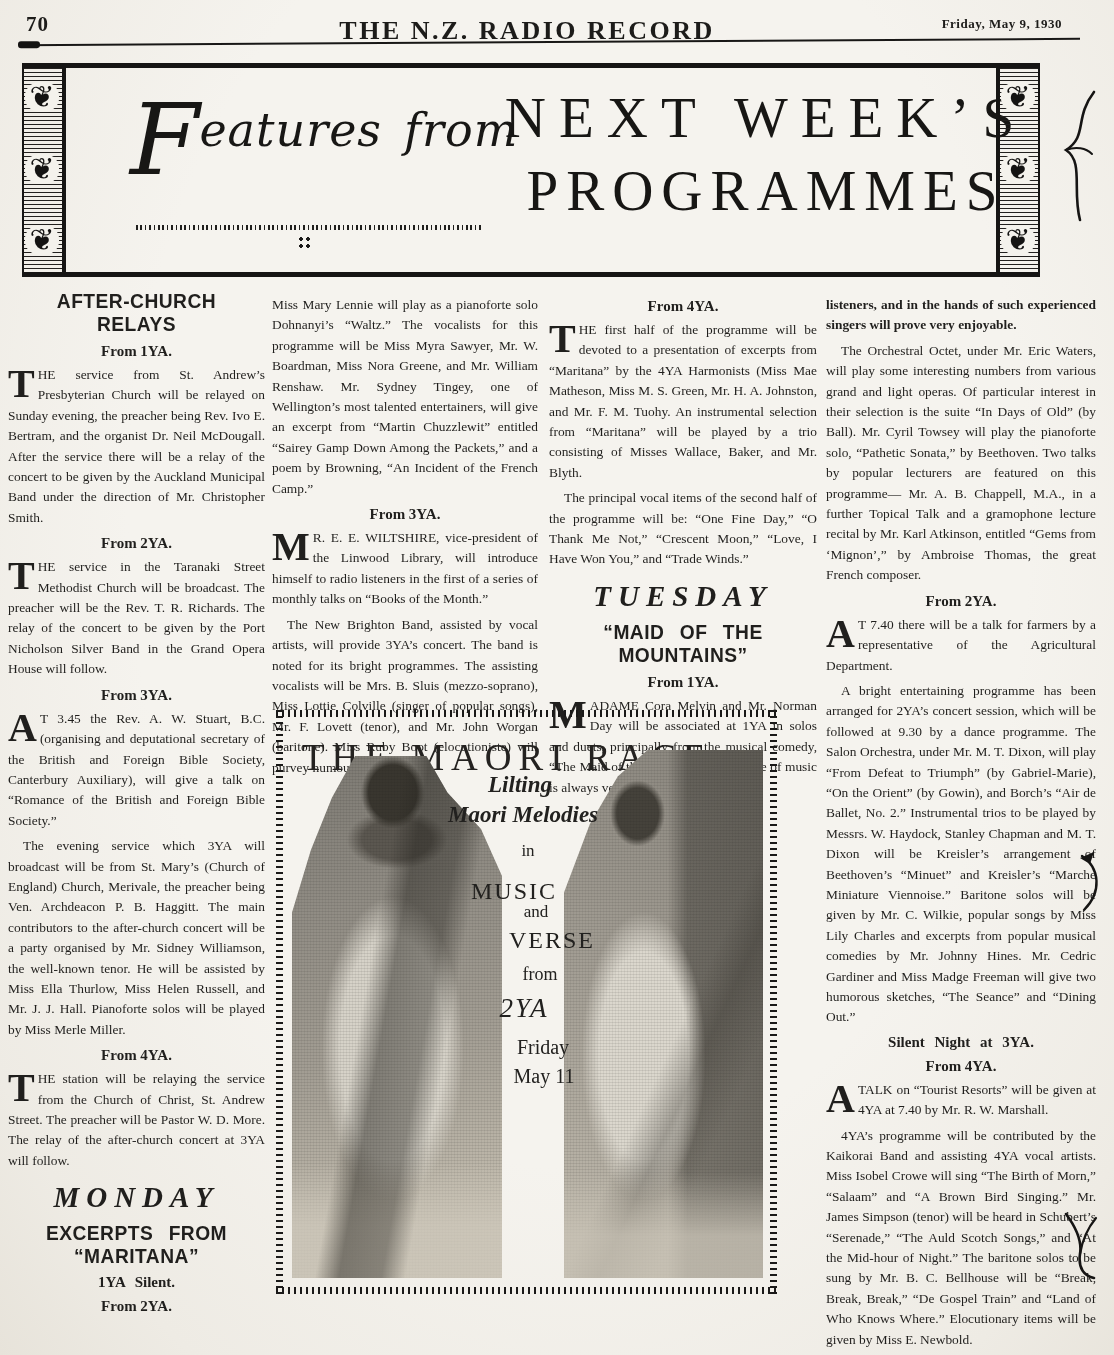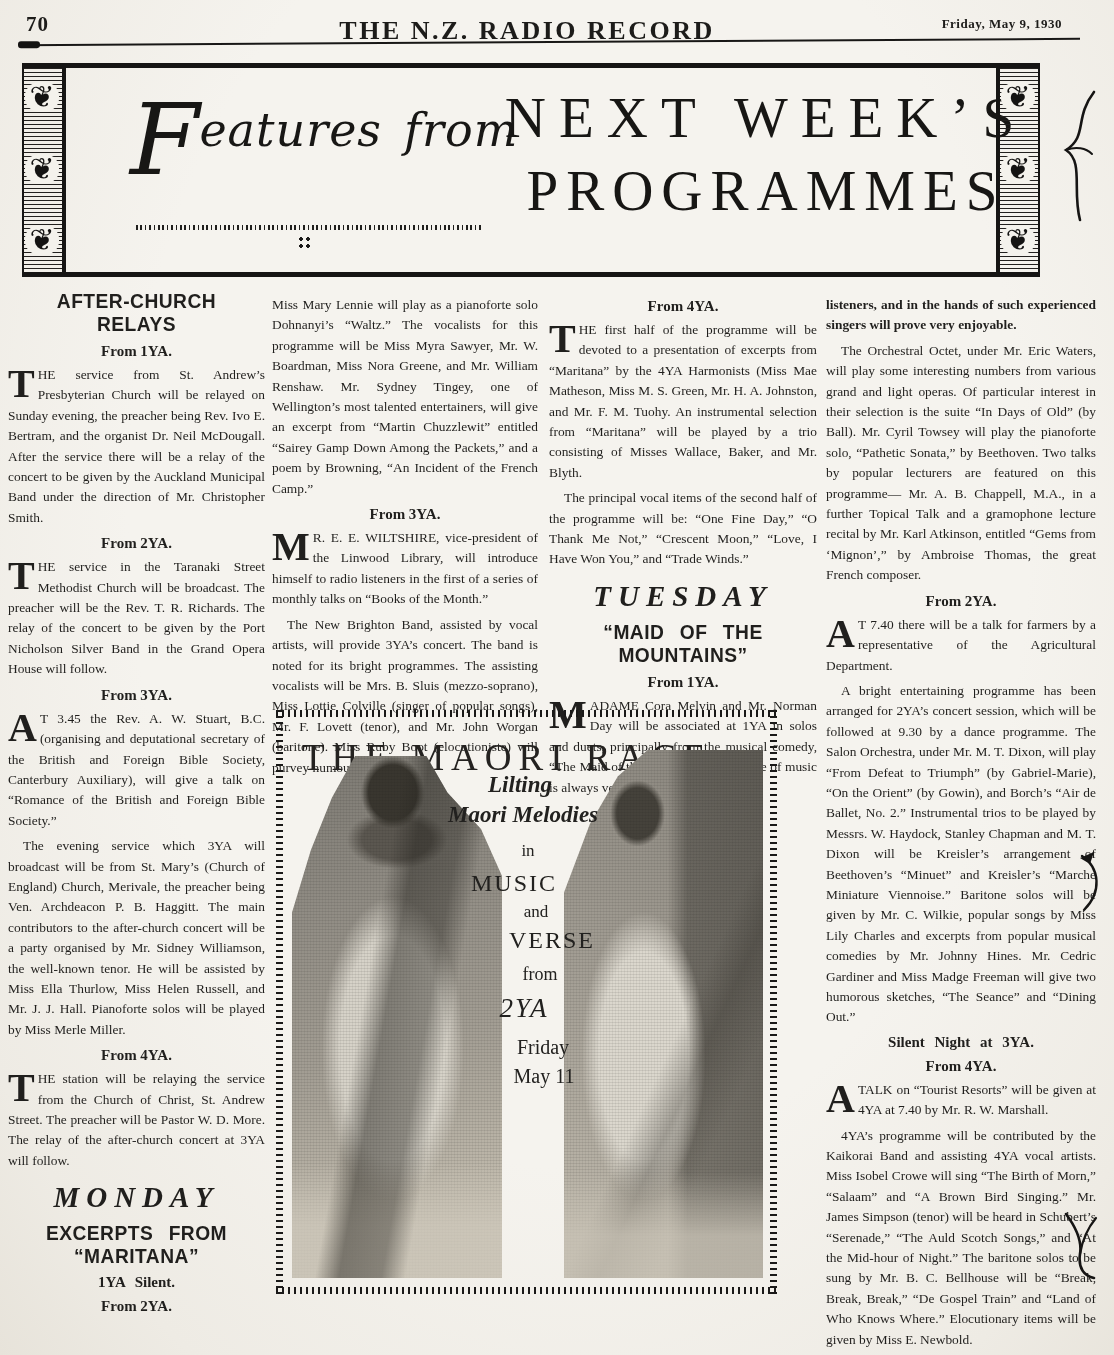--- a/index.html
+++ b/index.html
@@ -79,21 +79,21 @@
       radial-gradient(ellipse 86px 200px at 40% 58%, #dbd7cd 0 52%, rgba(219,215,205,0) 72%),
       linear-gradient(90deg,rgba(0,0,0,0) 52%,rgba(48,46,41,.45) 62%,rgba(48,46,41,.5) 100%),
       linear-gradient(195deg,#8a867e 0%,#a5a096 50%,#c1bbae 100%);}
   .photo-right:after{content:"";position:absolute;inset:0;
     background:linear-gradient(0deg,rgba(200,194,181,.8) 0 8%,rgba(0,0,0,0) 20%),
                linear-gradient(115deg,rgba(0,0,0,0) 55%,rgba(60,57,51,.35) 63%,rgba(0,0,0,0) 75%);}
   .mline{position:absolute;transform:translateX(-50%);white-space:nowrap;color:#22211f;}
   .ml0{left:244px;top:62px;font-size:23px;font-style:italic;font-weight:bold;font-family:"Liberation Serif",serif;}
   .ml1{left:247px;top:92px;font-size:23px;font-style:italic;font-weight:bold;}
   .ml2{left:252px;top:131px;font-size:17px;}
-  .ml3{left:238px;top:160px;font-size:24px;letter-spacing:2px;}
+  .ml3{left:238px;top:168px;font-size:24px;letter-spacing:2px;}
   .ml4{left:260px;top:192px;font-size:17px;}
   .ml5{left:276px;top:217px;font-size:24px;letter-spacing:2px;}
   .ml6{left:264px;top:254px;font-size:18px;}
   .ml7{left:248px;top:283px;font-size:27px;font-style:italic;letter-spacing:2px;}
   .ml8{left:267px;top:326px;font-size:20px;}
   .ml9{left:268px;top:355px;font-size:20px;}
   
   .ink{position:absolute;pointer-events:none;}
   .ink svg{display:block;}
 </style>

